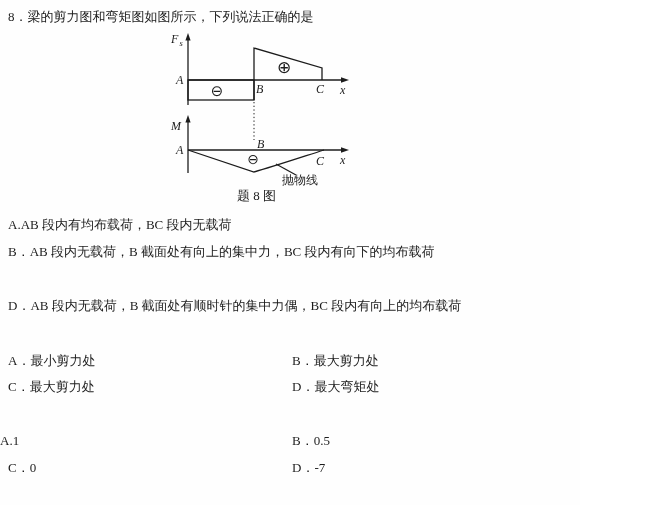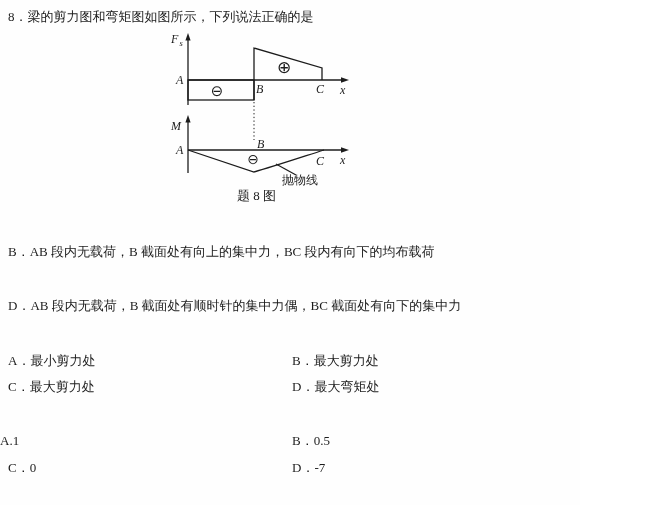--- a/index.html
+++ b/index.html
@@ -85,22 +85,23 @@
       <text class="lbl" x="156" y="135">C</text>
       <text class="lbl" x="180" y="134">x</text>
 
       <text class="sign" x="93" y="129" font-size="14">⊖</text>
       <text class="cjk" x="122" y="154">抛物线</text>
     </g>
 
     <text class="cjk cap" x="77" y="170">题 8 图</text>
   </svg>
 
+  <div class="tl" style="left:8px;top:217px">A.AB 段内有均布载荷，BC 段内无载荷</div>
   <div class="tl" style="left:8px;top:244px">B．AB 段内无载荷，B 截面处有向上的集中力，BC 段内有向下的均布载荷</div>
-  <div class="tl" style="left:8px;top:298px">D．AB 段内无载荷，B 截面处有顺时针的集中力偶，BC 截面处有向下的集中力</div>
+  <div class="tl" style="left:8px;top:298px">D．AB 段内无载荷，B 截面处有顺时针的集中力偶，BC 段内有向上的均布载荷</div>
 
   <div class="tl" style="left:8px;top:353px">A．最小剪力处</div>
   <div class="tl" style="left:292px;top:353px">B．最大剪力处</div>
   <div class="tl" style="left:8px;top:379px">C．最大剪力处</div>
   <div class="tl" style="left:292px;top:379px">D．最大弯矩处</div>
 
   <div class="tl" style="left:0;top:433px">A.1</div>
   <div class="tl" style="left:292px;top:433px">B．0.5</div>
   <div class="tl" style="left:8px;top:460px">C．0</div>
   <div class="tl" style="left:292px;top:460px">D．-7</div>

